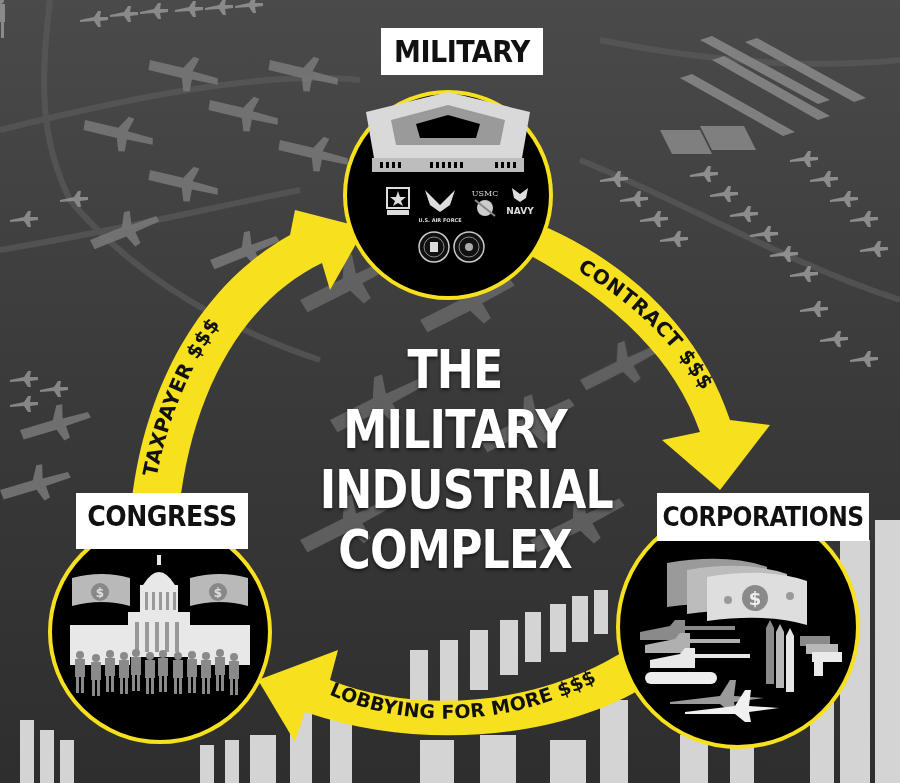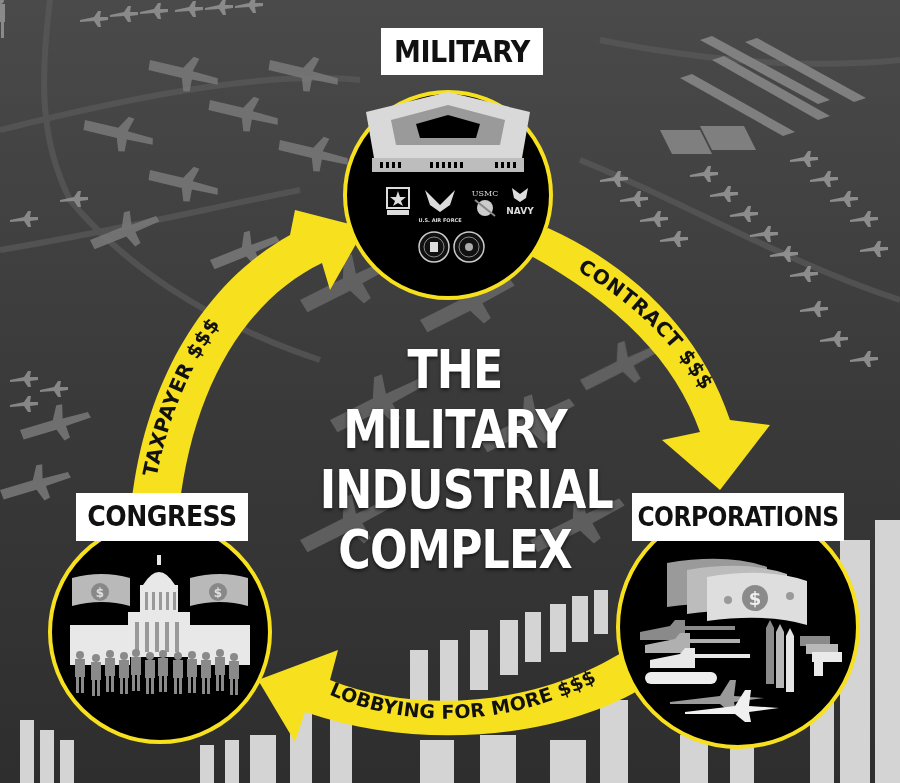--- a/index.html
+++ b/index.html
@@ -307,22 +307,22 @@
         <rect x="814" y="660" width="9" height="16" fill="#eaeaea"></rect>
       </g>
       <g>
         <path d="M670,702 l50,-6 l10,-16 l6,0 l-2,16 l30,2 l-30,4 l2,10 l-6,0 l-10,-8 l-50,0 z" fill="#9a9a9a"></path>
         <path d="M685,712 l50,-6 l10,-16 l6,0 l-2,16 l30,2 l-30,4 l2,10 l-6,0 l-10,-8 l-50,0 z" fill="#f0f0f0"></path>
       </g>
     </g>
   </svg>
 
   <div class="label-box" style="left:381px; top:28px; width:162px; height:47px; line-height:47px; font-size:30px;">MILITARY</div>
-  <div class="label-box" style="left:76px; top:493px; width:172px; height:48px; line-height:48px; font-size:28px;">CONGRESS</div>
-  <div class="label-box" style="left:632px; top:493px; width:212px; height:48px; line-height:48px; font-size:26px;">CORPORATIONS</div>
+  <div class="label-box" style="left:76px; top:493px; width:172px; height:56px; line-height:48px; font-size:28px;">CONGRESS</div>
+  <div class="label-box" style="left:657px; top:493px; width:212px; height:48px; line-height:48px; font-size:26px;">CORPORATIONS</div>
 
   <div class="title">
     <div>THE</div>
     <div>MILITARY</div>
     <div>INDUSTRIAL</div>
     <div>COMPLEX</div>
   </div>
 </div>
 
 </body></html>

